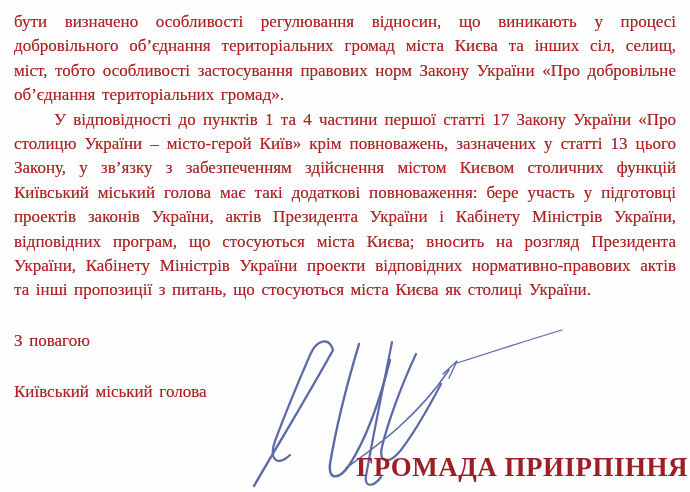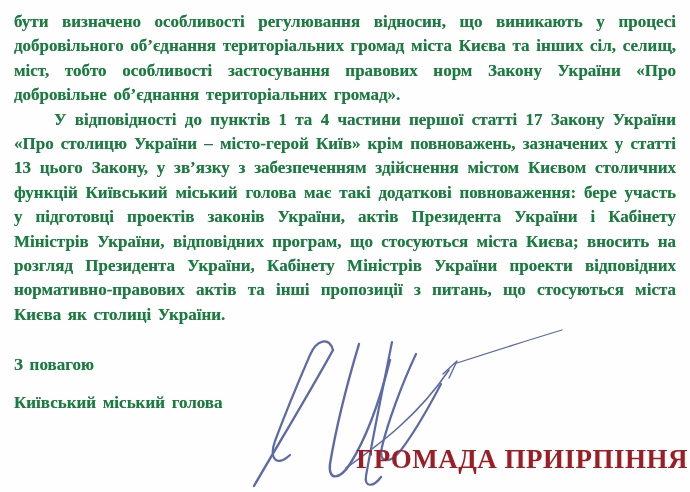--- a/index.html
+++ b/index.html
@@ -32,56 +32,56 @@
     text-indent: 40px;
   }
   .closing {
     margin: 26px 0 0 0;
     text-align: left;
   }
   .signoff {
     display: flex;
     justify-content: space-between;
     align-items: baseline;
-    margin-top: 13px;
+    margin-top: 27px;
     padding-right: 50px;
     text-align: left;
   }
   .signature-svg {
     position: absolute;
     left: 240px;
     top: 324px;
     width: 330px;
     height: 168px;
     pointer-events: none;
   }
   .signature-svg path {
     fill: none;
     stroke: #5c6aa8;
     stroke-linecap: round;
     stroke-linejoin: round;
   }
   .watermark {
     position: absolute;
     right: 2px;
-    bottom: 17px;
+    bottom: 9px;
     font-family: "Liberation Serif", "DejaVu Serif", serif;
     font-size: 27px;
     font-weight: 700;
     letter-spacing: 0.5px;
     color: #9c1e24;
     white-space: nowrap;
   }
 </style>
 </head>
 <body>
 
 <div class="page" style="background: rgb(254, 254, 254);">
 
-  <div class="letter-body" style="color: #15803d; font-weight: bold;">
+  <div class="letter-body" style="color: #b91c1c;">
     <p class="para">бути визначено особливості регулювання відносин, що виникають у процесі добровільного об’єднання територіальних громад міста Києва та інших сіл, селищ, міст, тобто особливості застосування правових норм Закону України «Про добровільне об’єднання територіальних громад».</p>
     <p class="para indent">У відповідності до пунктів 1 та 4 частини першої статті 17 Закону України «Про столицю України – місто-герой Київ» крім повноважень, зазначених у статті 13 цього Закону, у зв’язку з забезпеченням здійснення містом Києвом столичних функцій Київський міський голова має такі додаткові повноваження: бере участь у підготовці проектів законів України, актів Президента України і Кабінету Міністрів України, відповідних програм, що стосуються міста Києва; вносить на розгляд Президента України, Кабінету Міністрів України проекти відповідних нормативно-правових актів та інші пропозиції з питань, що стосуються міста Києва як столиці України.</p>
 
     <p class="closing">З повагою</p>
 
     <div class="signoff">
       <span>Київський міський голова</span>
     </div>
   </div>
 

